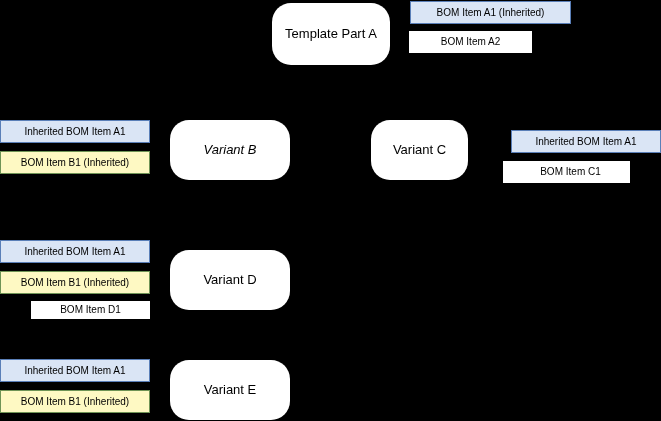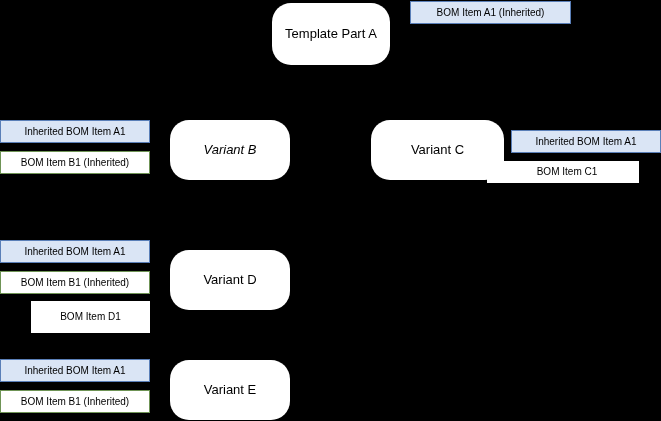--- a/index.html
+++ b/index.html
@@ -46,71 +46,74 @@
   }
   .bom-plain {
     background: #ffffff;
     border-color: #ffffff;
   }
   .bom-inherited-blue {
     background: #dae5f5;
     border-color: #5a7fb8;
   }
   .bom-inherited-green {
-    background: #ffffff;
+    background: #fef9c3;
     border-color: #6f9456;
   }
 </style>
 </head>
 <body>
 
 <div id="diagram">
 
   <div class="node part-card" style="left:272px; top:3px; width:118px; height:62px;">
     <span>Template Part A</span>
   </div>
 
   <div class="node bom-chip bom-inherited-blue" style="left:410px; top:1px; width:161px; height:23px;">
     <span>BOM Item A1 (Inherited)</span>
   </div>
 
+  <div class="node bom-chip bom-plain" style="left:409px; top:31px; width:123px; height:22px;">
+    <span>BOM Item A2</span>
+  </div>
 
   <div class="node bom-chip bom-inherited-blue" style="left:0px; top:120px; width:150px; height:23px;">
     <span>Inherited BOM Item A1</span>
   </div>
 
   <div class="node bom-chip bom-inherited-green" style="left:0px; top:151px; width:150px; height:23px;">
     <span>BOM Item B1 (Inherited)</span>
   </div>
 
   <div class="node part-card" style="left:170px; top:120px; width:120px; height:60px;font-style:italic;">
     <span>Variant B</span>
   </div>
 
-  <div class="node part-card" style="left:371px; top:120px; width:133px; height:60px;">
+  <div class="node part-card" style="left:371px; top:120px; width:97px; height:60px;">
     <span>Variant C</span>
   </div>
 
   <div class="node bom-chip bom-inherited-blue" style="left:511px; top:130px; width:150px; height:23px;">
     <span>Inherited BOM Item A1</span>
   </div>
 
-  <div class="node bom-chip bom-plain" style="left:487px; top:161px; width:152px; height:22px;padding-left:8px;">
+  <div class="node bom-chip bom-plain" style="left:503px; top:161px; width:127px; height:22px;padding-left:8px;">
     <span>BOM Item C1</span>
   </div>
 
   <div class="node bom-chip bom-inherited-blue" style="left:0px; top:240px; width:150px; height:23px;">
     <span>Inherited BOM Item A1</span>
   </div>
 
   <div class="node bom-chip bom-inherited-green" style="left:0px; top:271px; width:150px; height:23px;">
     <span>BOM Item B1 (Inherited)</span>
   </div>
 
-  <div class="node bom-chip bom-plain" style="left:31px; top:301px; width:119px; height:32px;">
+  <div class="node bom-chip bom-plain" style="left:31px; top:301px; width:119px; height:18px;">
     <span>BOM Item D1</span>
   </div>
 
   <div class="node part-card" style="left:170px; top:250px; width:120px; height:60px;">
     <span>Variant D</span>
   </div>
 
   <div class="node bom-chip bom-inherited-blue" style="left:0px; top:359px; width:150px; height:23px;">
     <span>Inherited BOM Item A1</span>
   </div>

